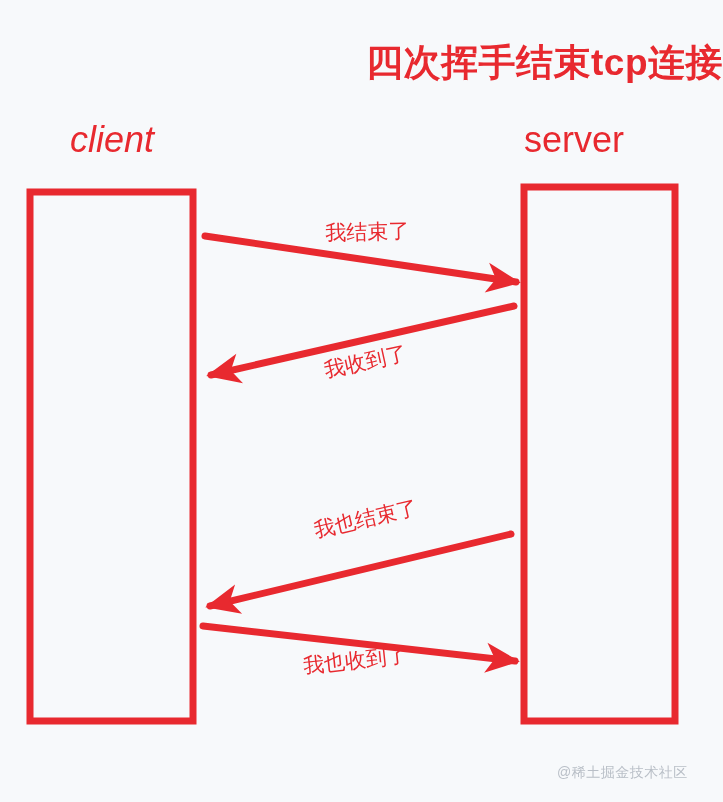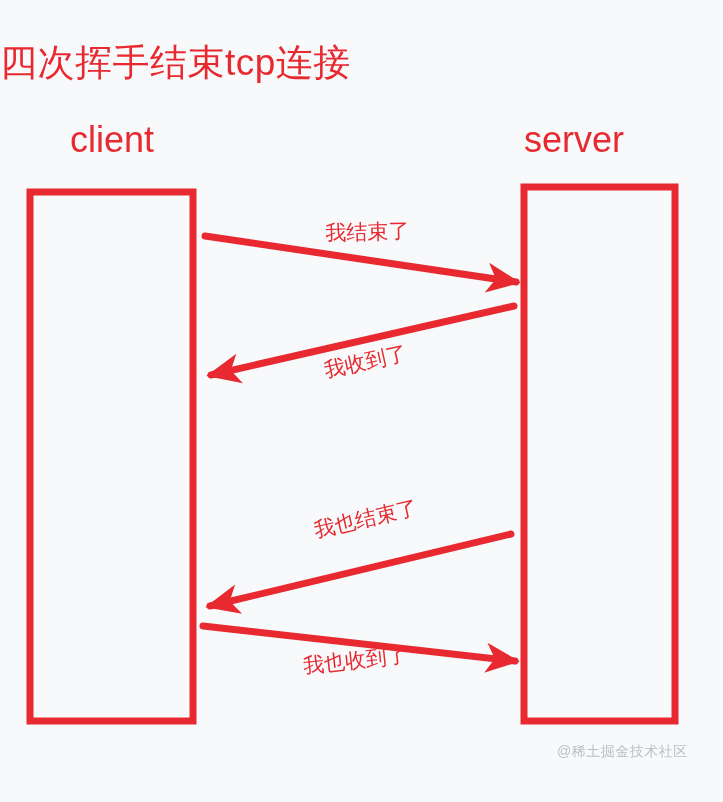--- a/index.html
+++ b/index.html
@@ -29,31 +29,32 @@
   .txt {
     position: absolute;
     white-space: nowrap;
     color: #e8292f;
     line-height: 1;
   }
   #diagram-title {
     left: 0;
     top: 44px;
     width: 723px;
-    text-align: left;
+    text-align: right;
     font-size: 37px;
     letter-spacing: 0.5px;
-    font-weight: 400;
+    font-weight: 700;
   }
   #client-label {
     left: 30px;
     top: 122px;
     width: 164px;
     text-align: center;
     font-size: 36px;
+    font-style: italic;
   }
   #server-label {
     left: 524px;
     top: 122px;
     width: 152px;
     text-align: left;
     font-size: 36px;
   }
   .msg-label {
     font-size: 21px;
@@ -79,21 +80,21 @@
     top: 520px;
     transform: rotate(-13deg);
   }
   #label-ack-2 {
     left: 302px;
     top: 655px;
     transform: rotate(-6deg);
   }
   #watermark {
     left: 557px;
-    top: 744px;
+    top: 765px;
     font-size: 14px;
     color: #b9bfc7;
     letter-spacing: 0.5px;
   }
 </style>
 </head>
 <body>
 
 <div id="diagram-root">
 

